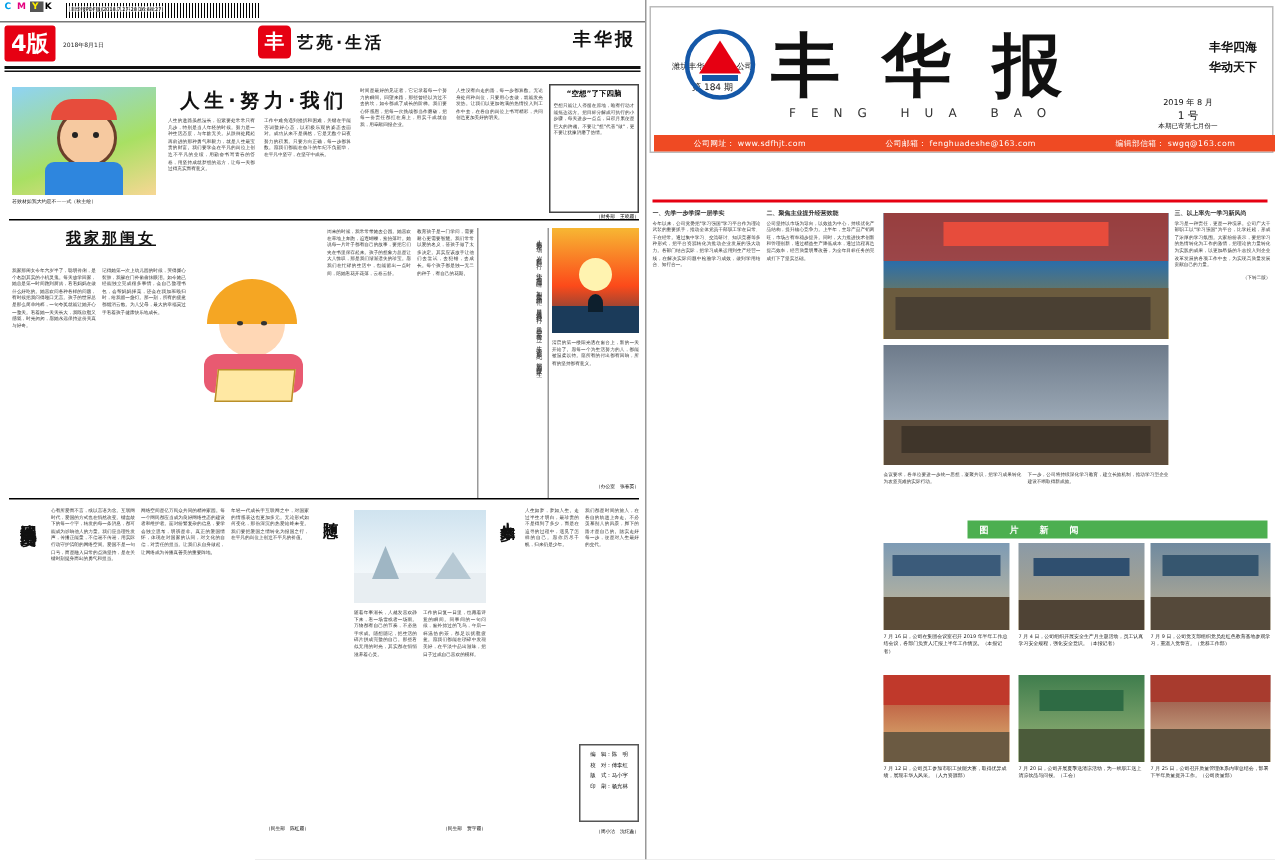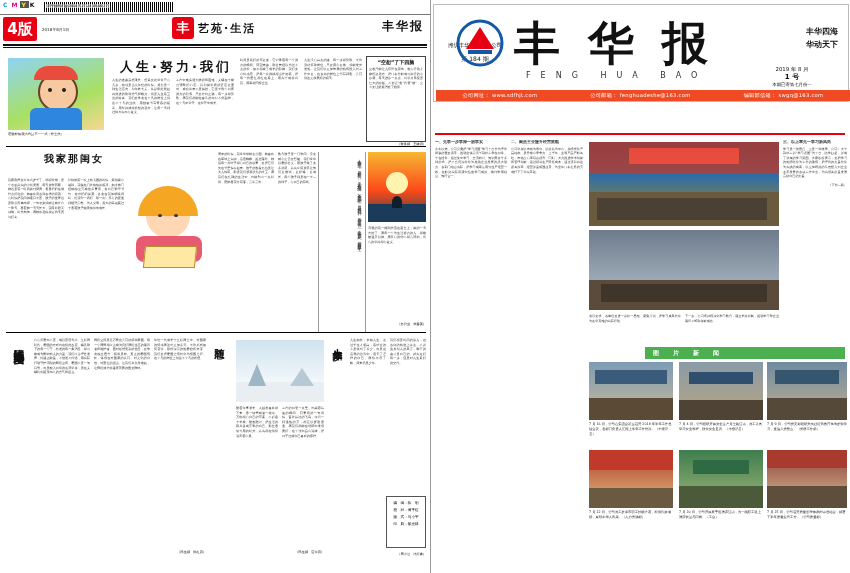--- a/index.html
+++ b/index.html
@@ -117,21 +117,21 @@
     <div style="position:absolute;left:366px;top:56px;width:60px;height:86px;border:1px solid #444;box-sizing:border-box;padding:2px;">
       <div style="font-size:5px;font-weight:bold;text-align:center;margin-bottom:2px;">“空想”了下四脑</div>
       <div class="body-col" style="height:68px;overflow:hidden;">
         空想只能让人停留在原地，唯有行动才能抵达远方。把目标分解成可执行的小步骤，每天进步一点点，日积月累便是巨大的跨越。不要让"想"代替"做"，更不要让犹豫消磨了热情。
       </div>
     </div>
     <div style="position:absolute;left:366px;top:142px;width:60px;font-size:3.2px;text-align:right;">（财务部　王晓霞）</div>
 
     <div style="position:absolute;left:6px;top:146px;width:420px;height:1px;background:#000;"></div>
 
-    <div style="position:absolute;left:44px;top:152px;width:180px;" class="sub-title">我家那闺女</div>
+    <div style="position:absolute;left:44px;top:152px;width:180px;text-decoration:underline;" class="sub-title">我家那闺女</div>
 
     <div class="imgbox" style="position:absolute;left:128px;top:180px;width:86px;height:92px;background:#fff;">
       <div style="position:absolute;left:18px;top:14px;width:44px;height:44px;border-radius:50%;background:#ffd7b5;"></div>
       <div style="position:absolute;left:10px;top:6px;width:60px;height:30px;border-radius:30px 30px 0 0;background:#f5a623;"></div>
       <div style="position:absolute;left:30px;top:34px;width:4px;height:3px;border-radius:50%;background:#333;"></div>
       <div style="position:absolute;left:46px;top:34px;width:4px;height:3px;border-radius:50%;background:#333;"></div>
       <div style="position:absolute;left:8px;top:56px;width:66px;height:26px;background:#e85a71;border-radius:8px;"></div>
       <div style="position:absolute;left:16px;top:66px;width:50px;height:20px;background:#ffe8a3;border:1px solid #b98f2a;transform:skewX(-6deg);"></div>
     </div>
 
@@ -232,21 +232,21 @@
 
       <div class="mast-title">丰 华 报</div>
       <div class="mast-pinyin">FENG  HUA  BAO</div>
 
       <div class="mast-slogan">
         <div style="white-space:pre-line;font-weight:bold;">丰华四海
 华动天下</div>
       </div>
       <div class="mast-right-info">
         <div style="font-size:5.4px;">2019 年 8 月</div>
-        <div style="font-size:7px;font-weight:bold;">1 号</div>
+        <div style="font-size:7px;font-weight:normal;">1 号</div>
         <div style="font-size:4.4px;">本期已寄第七月份一</div>
       </div>
 
       <div class="mast-contact">
         <span>公司网址： www.sdfhjt.com</span>
         <span>公司邮箱： fenghuadeshe@163.com</span>
         <span>编辑部信箱： swgq@163.com</span>
       </div>
     </div>
 

